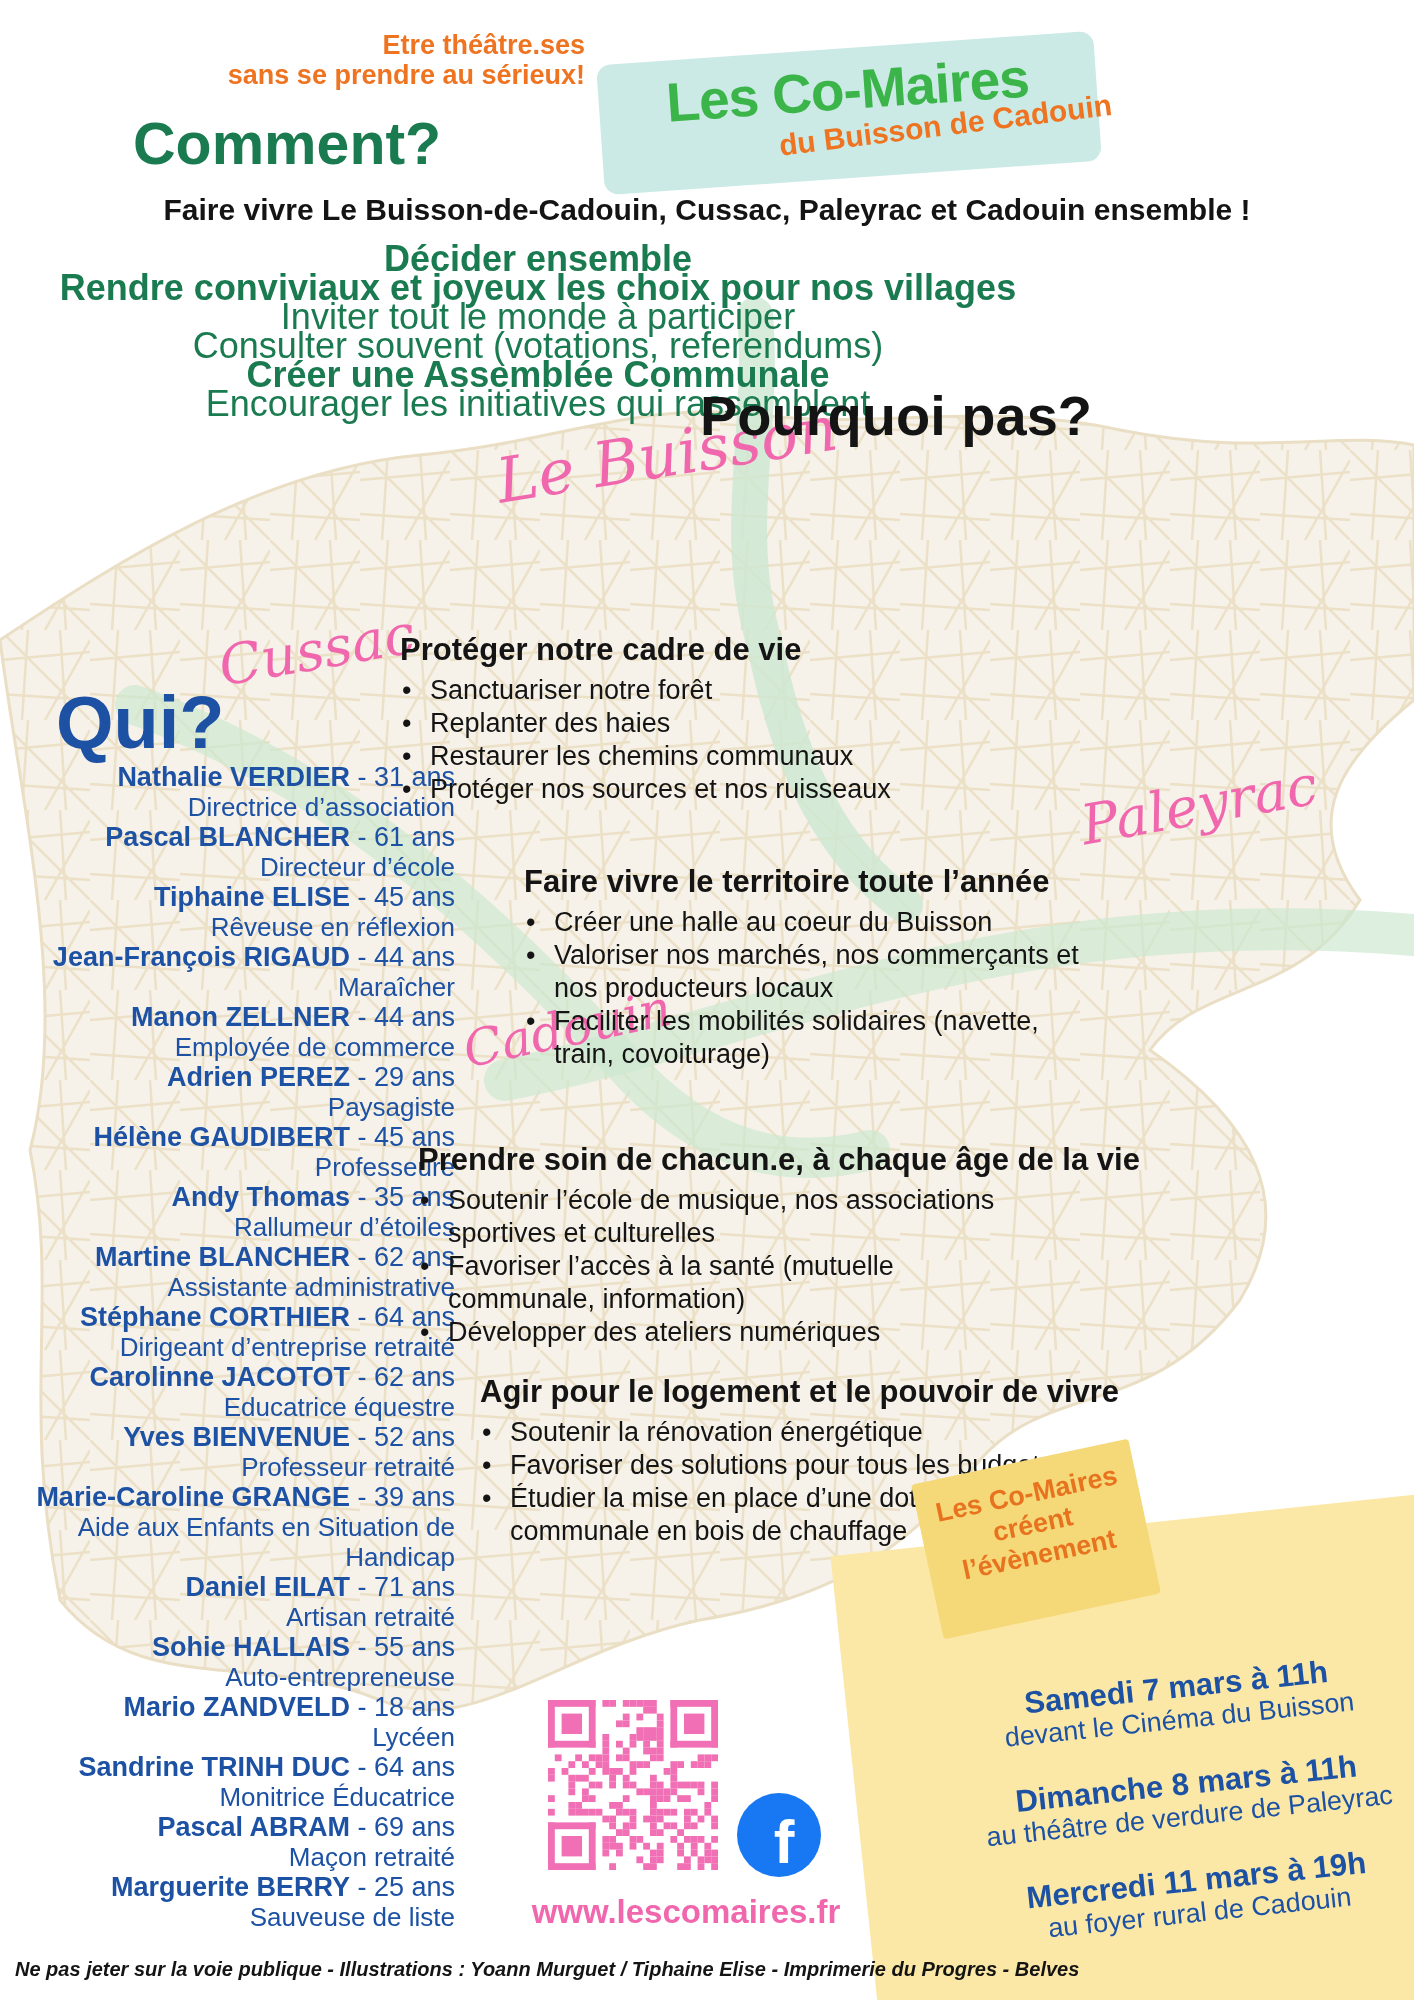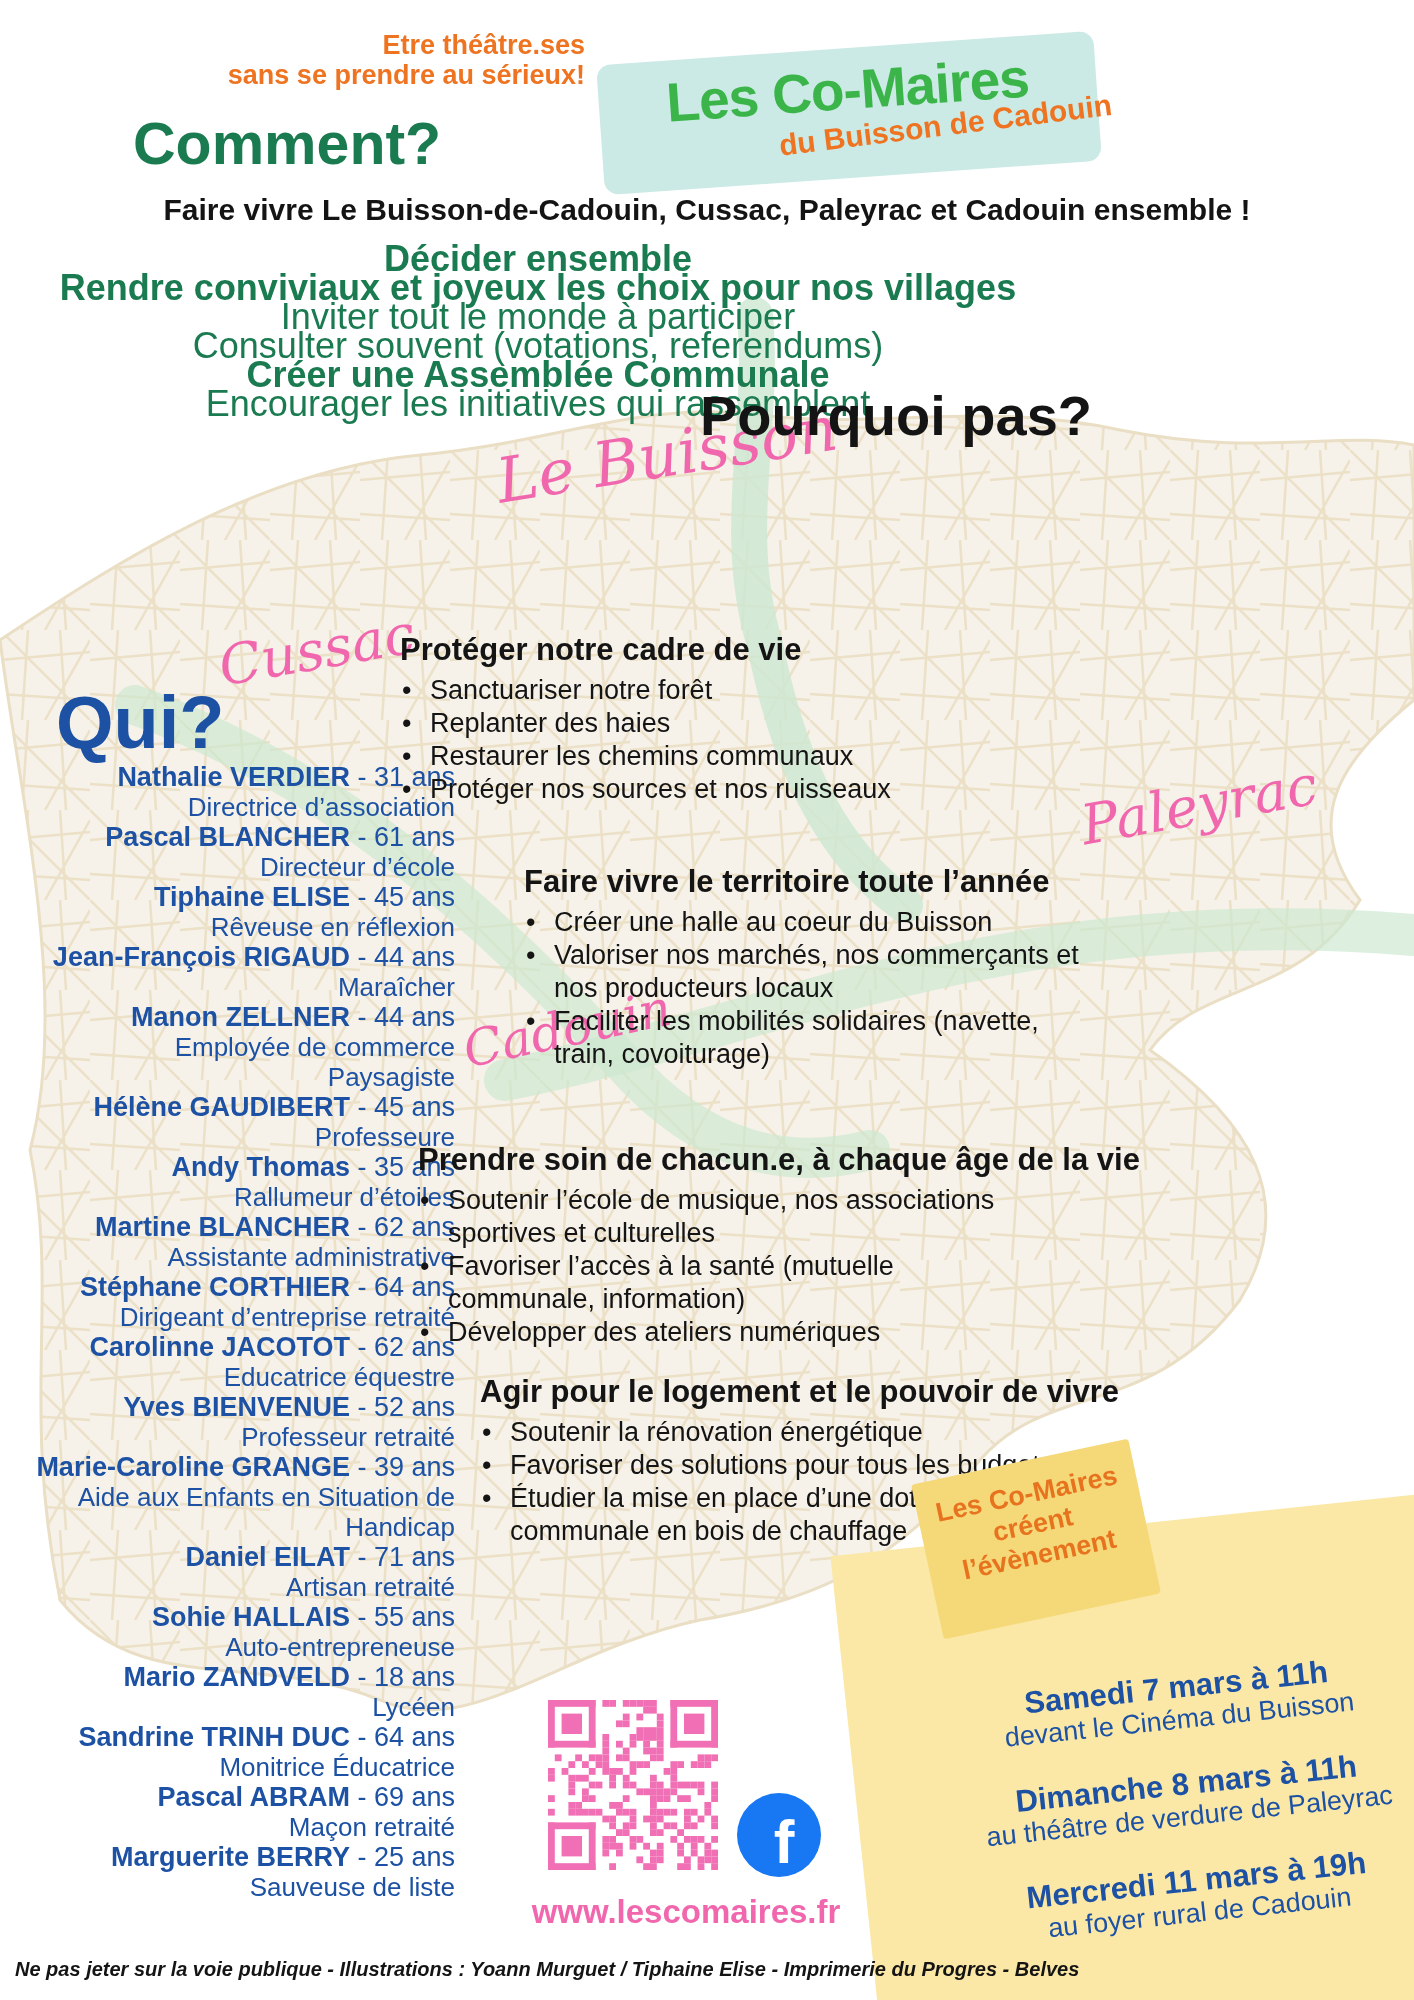--- a/index.html
+++ b/index.html
@@ -148,20 +148,21 @@
     </div>
     <div class="cand">
       <div class="cand-line1 nowrap"><span class="cand-name">Jean-François RIGAUD</span><span class="cand-age"> - 44 ans</span></div>
       <div class="cand-role">Maraîcher</div>
     </div>
     <div class="cand">
       <div class="cand-line1 nowrap"><span class="cand-name">Manon ZELLNER</span><span class="cand-age"> - 44 ans</span></div>
       <div class="cand-role">Employée de commerce</div>
     </div>
     <div class="cand">
+      <div class="cand-line1 nowrap"><span class="cand-name">Adrien PEREZ</span><span class="cand-age"> - 29 ans</span></div>
       <div class="cand-role">Paysagiste</div>
     </div>
     <div class="cand">
       <div class="cand-line1 nowrap"><span class="cand-name">Hélène GAUDIBERT</span><span class="cand-age"> - 45 ans</span></div>
       <div class="cand-role">Professeure</div>
     </div>
     <div class="cand">
       <div class="cand-line1 nowrap"><span class="cand-name">Andy Thomas</span><span class="cand-age"> - 35 ans</span></div>
       <div class="cand-role">Rallumeur d’étoiles</div>
     </div>

